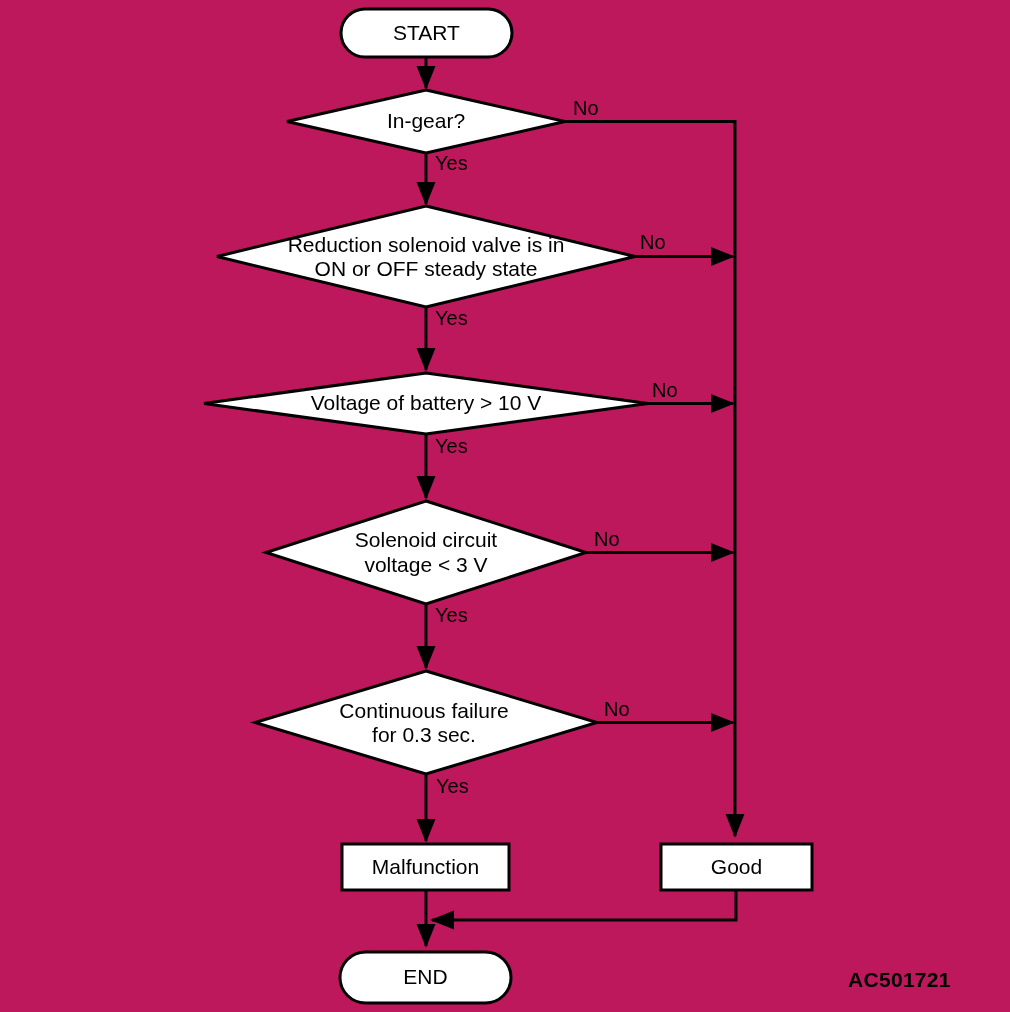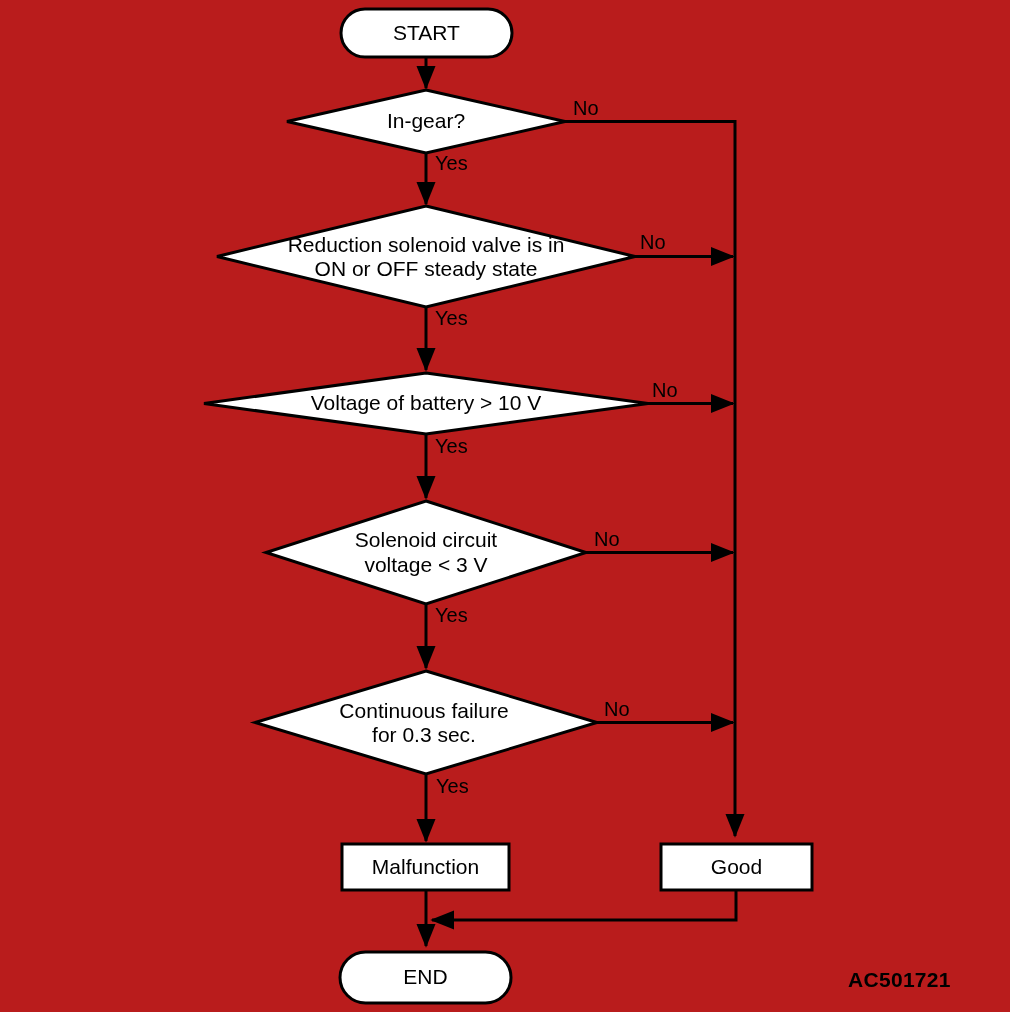--- a/index.html
+++ b/index.html
@@ -7,21 +7,21 @@
     padding: 0;
     background: #ffffff;
   }
   body {
     font-family: "Liberation Sans", sans-serif;
   }
   #page {
     position: relative;
     width: 1010px;
     height: 1012px;
-    background: #b91c1c;
+    background: #be185d;
     overflow: hidden;
   }
   svg#flowchart {
     display: block;
     width: 1010px;
     height: 1012px;
   }
   .shape-outline {
     fill: #ffffff;
     stroke: #000000;

